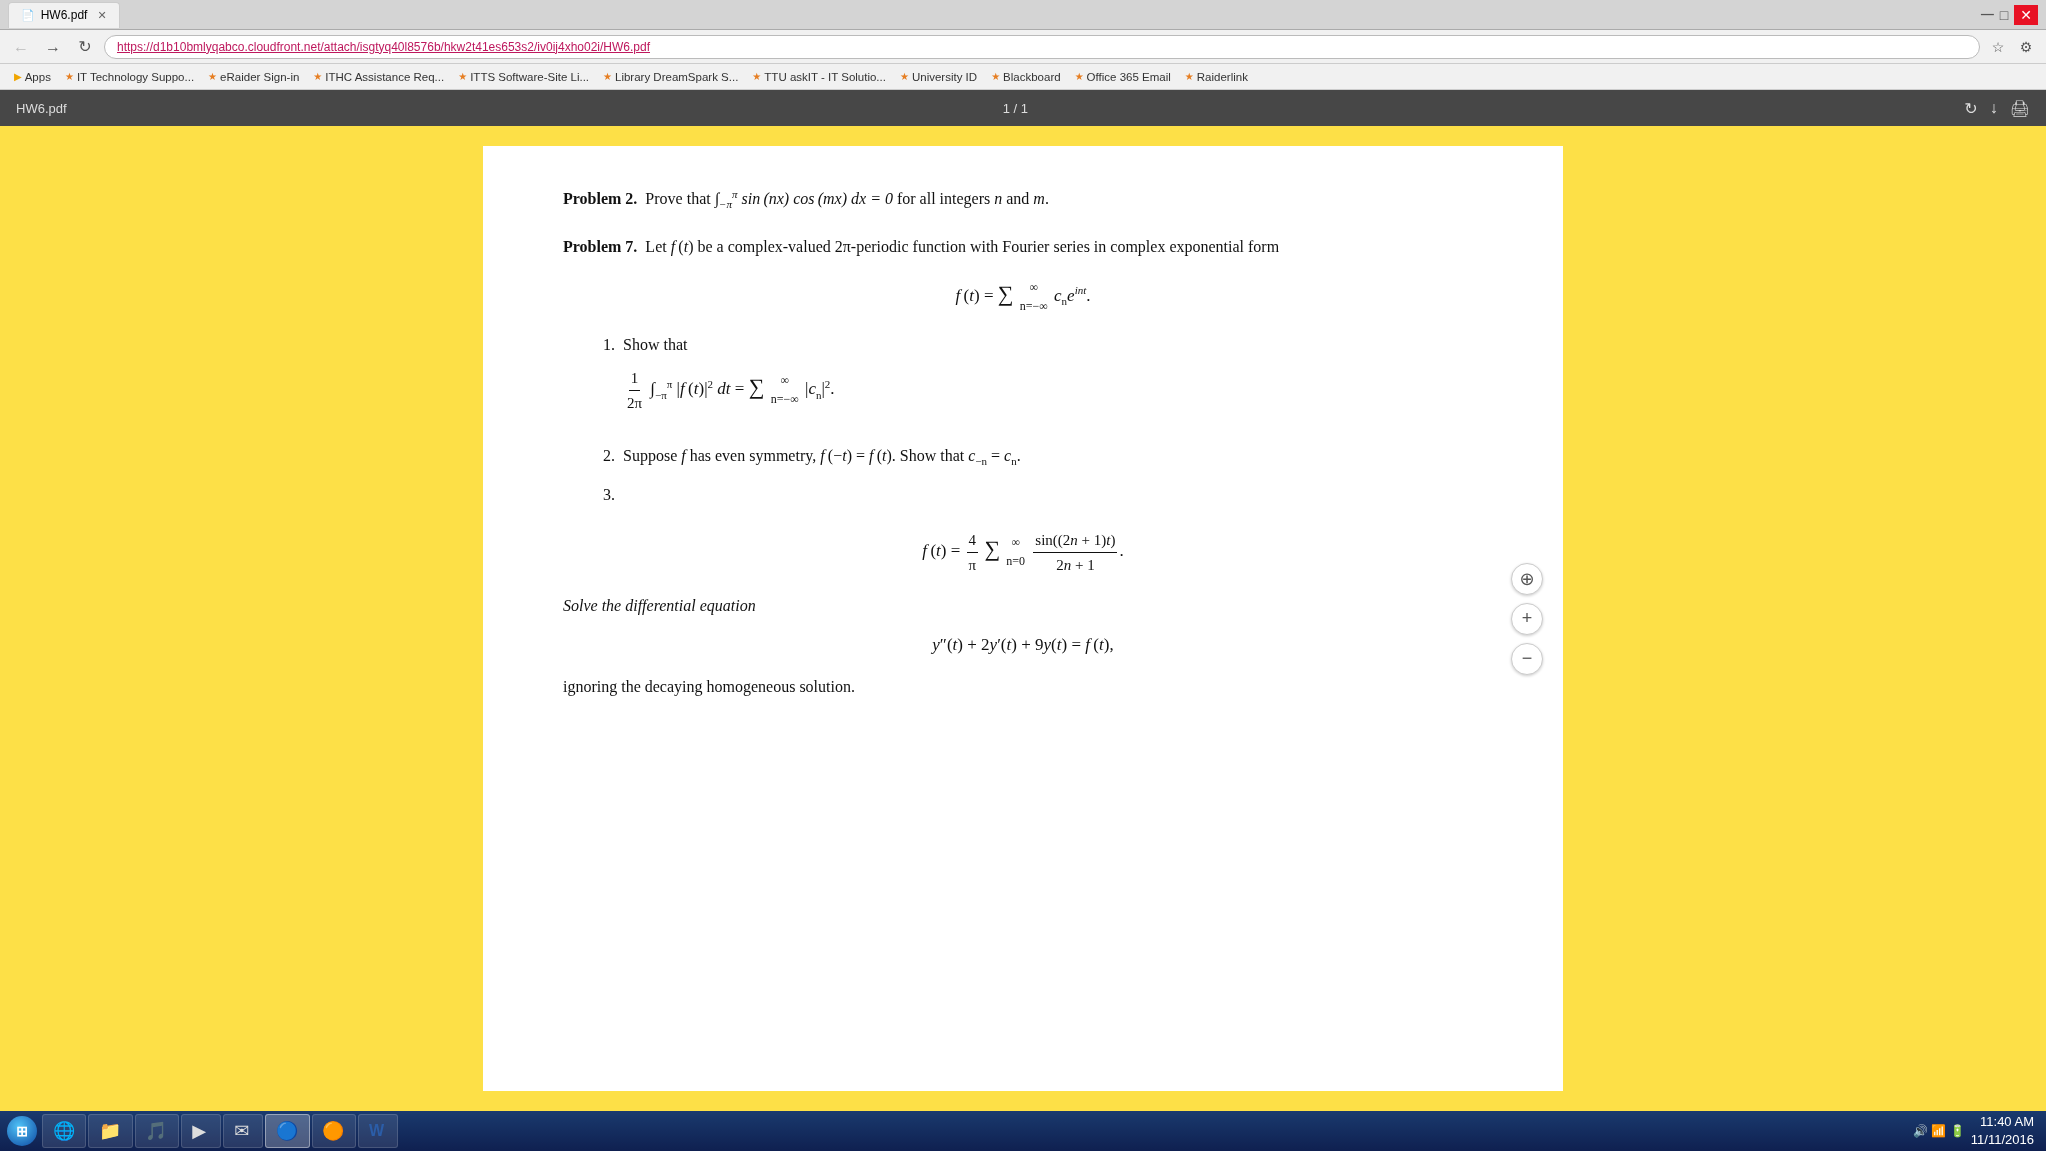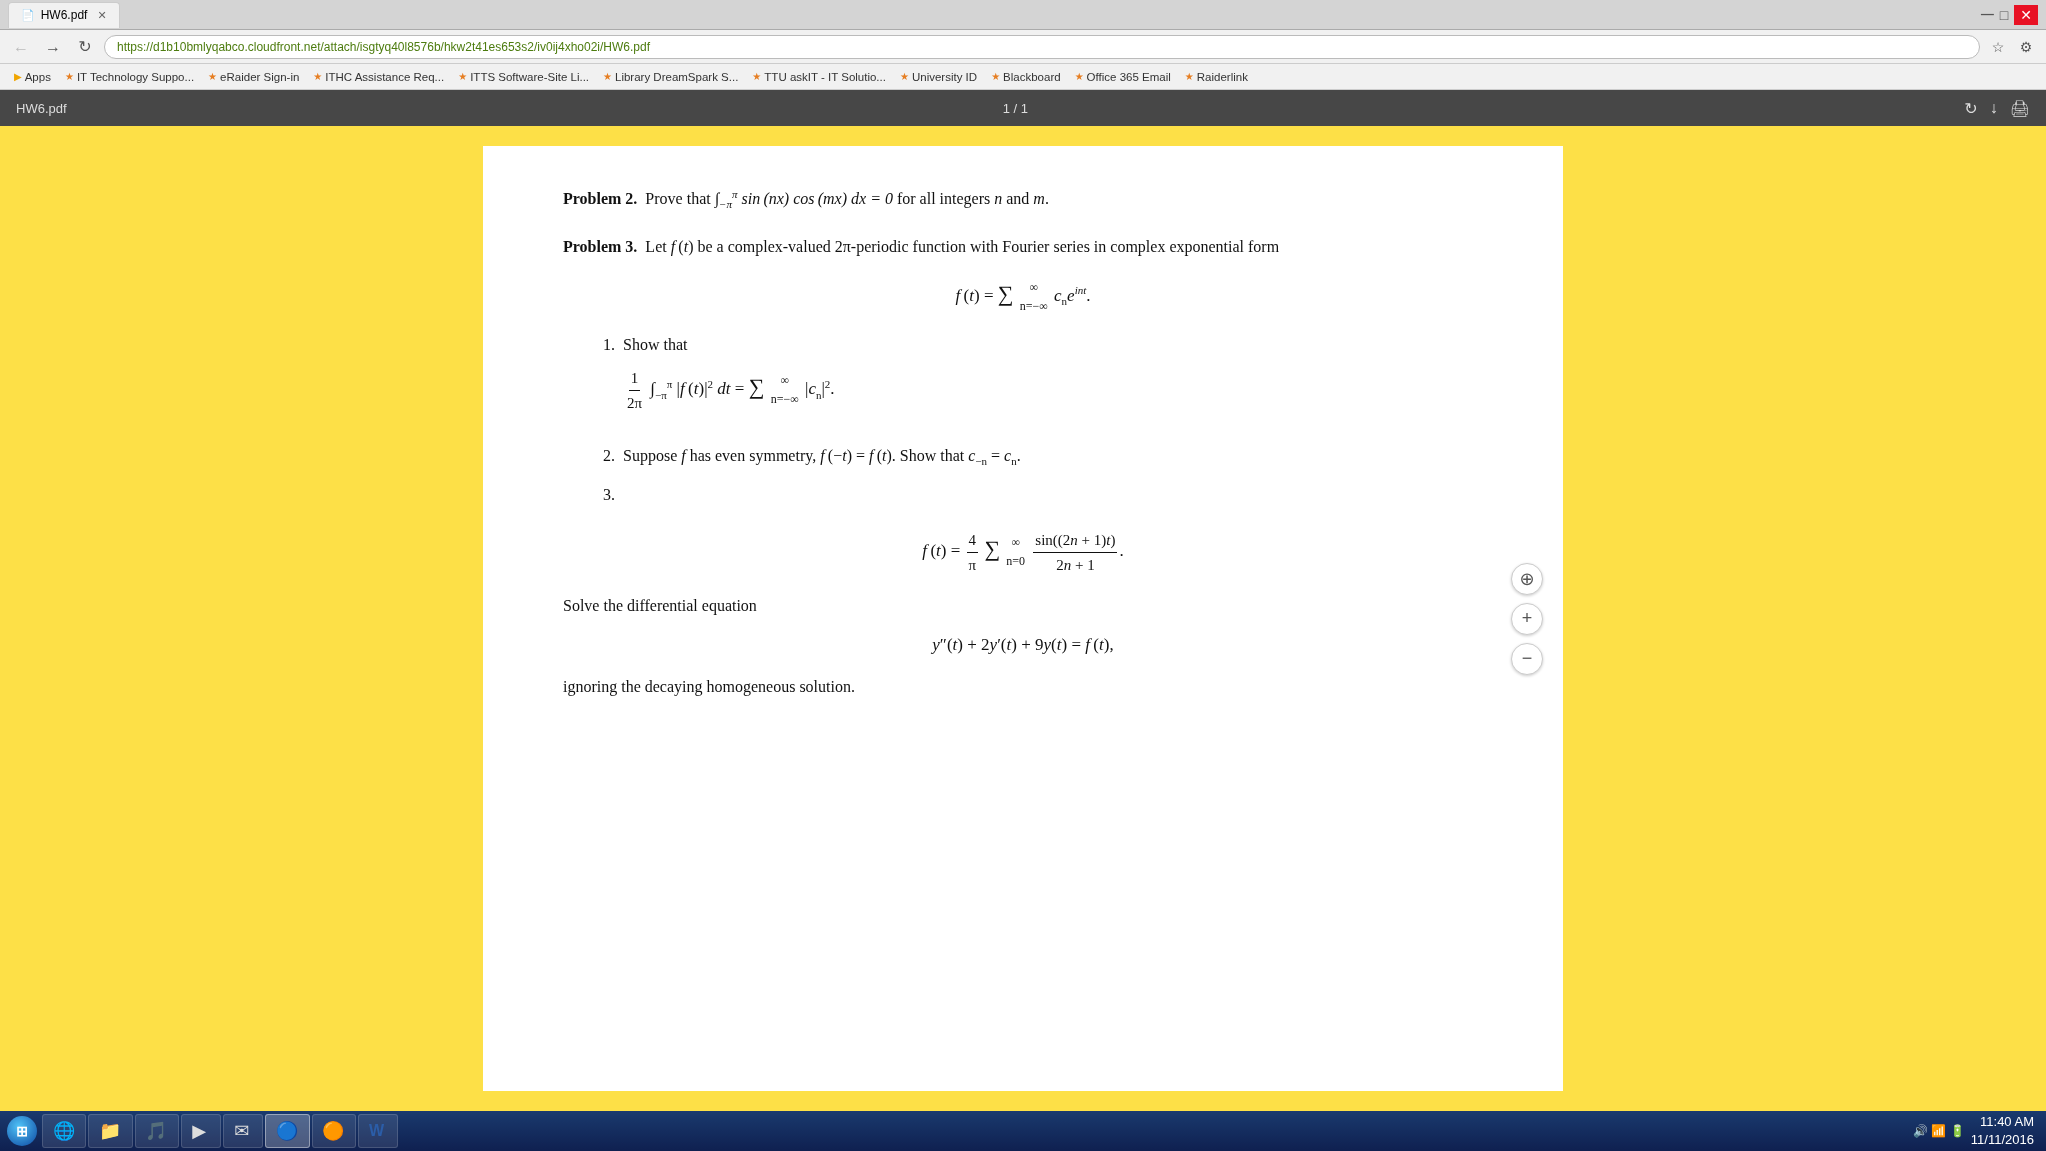--- a/index.html
+++ b/index.html
@@ -53,21 +53,22 @@
     }
     .nav-btn.disabled { color: #bbb; cursor: default; }
     .address-bar {
       flex: 1;
       height: 24px;
       border: 1px solid #bbb;
       border-radius: 12px;
       padding: 0 12px;
       font-size: 12px;
       background: white;
-      color: #4d7c0f;
+      color: #be185d;
+      text-decoration: underline;
     }
     .nav-icons {
       display: flex;
       gap: 4px;
       align-items: center;
     }
     .nav-icon-btn {
       background: none;
       border: none;
       cursor: pointer;
@@ -389,21 +390,21 @@
           <span style="font-style:italic;">
             ∫<span class="sub">−π</span><span class="sup">π</span>
             sin (<i>nx</i>) cos (<i>mx</i>) <i>dx</i> = 0
           </span>
           for all integers <i>n</i> and <i>m</i>.
         </p>
       </div>
 
       <div class="problem">
         <p>
-          <span class="problem-title">Problem 3.</span>
+          <span class="problem-title">Problem 7.</span>
           &nbsp;Let <i>f</i> (<i>t</i>) be a complex-valued 2π-periodic function with Fourier series in complex exponential form
         </p>
 
         <div class="math-block">
           <i>f</i> (<i>t</i>) = 
           <span style="font-size:22px;">∑</span>
           <span style="display:inline-flex;flex-direction:column;vertical-align:middle;font-size:12px;margin:0 2px;">
             <span style="text-align:center;">∞</span>
             <span style="text-align:center;">n=−∞</span>
           </span>
@@ -455,21 +456,21 @@
           <span style="display:inline-flex;flex-direction:column;vertical-align:middle;font-size:12px;margin:0 2px;">
             <span style="text-align:center;">∞</span>
             <span style="text-align:center;">n=0</span>
           </span>
           <span class="fraction">
             <span class="num">sin((2<i>n</i> + 1)<i>t</i>)</span>
             <span class="den">2<i>n</i> + 1</span>
           </span>.
         </div>
 
-        <p style="margin-top:12px;">
+        <p style="margin-top:12px;font-style:italic;">
           Solve the differential equation
         </p>
 
         <div class="math-block" style="margin-top:12px;">
           <i>y</i>″(<i>t</i>) + 2<i>y</i>′(<i>t</i>) + 9<i>y</i>(<i>t</i>) = <i>f</i> (<i>t</i>),
         </div>
 
         <p style="margin-top:12px;">
           ignoring the decaying homogeneous solution.
         </p>

